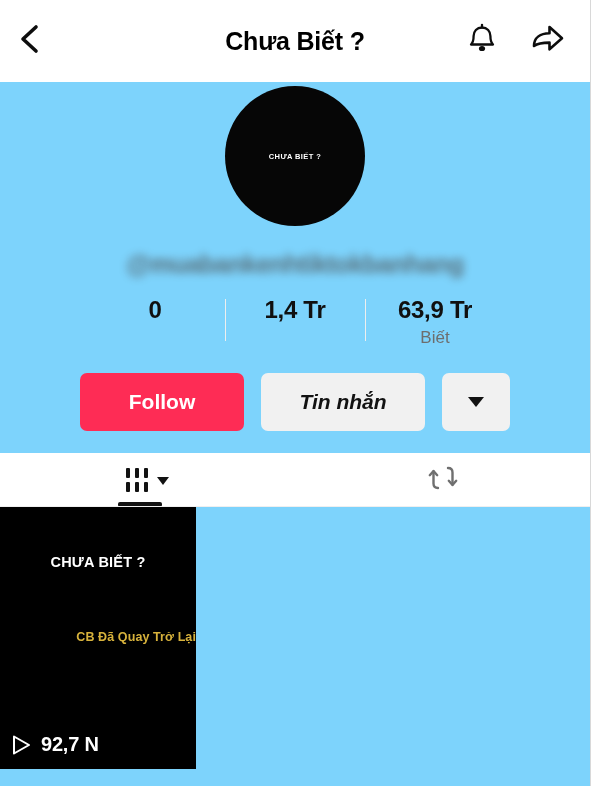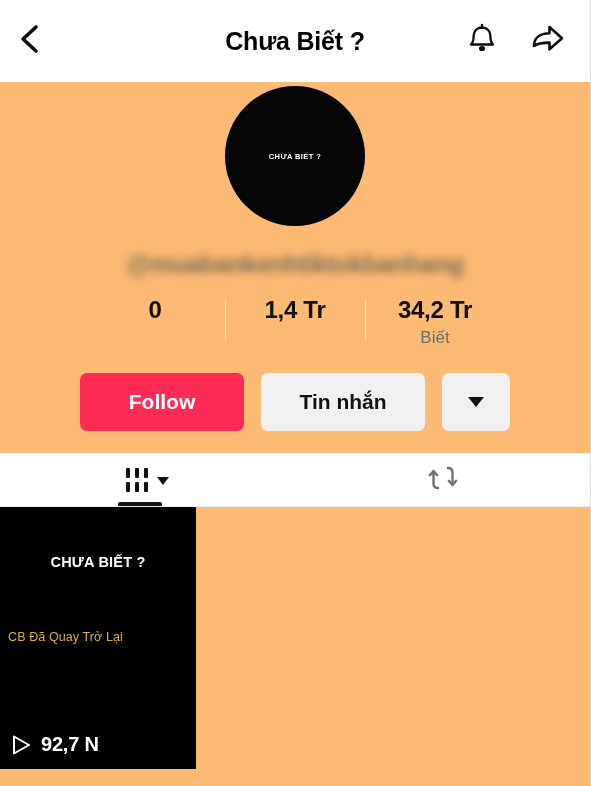--- a/index.html
+++ b/index.html
@@ -9,21 +9,21 @@
     height: 786px;
     background: #ffffff;
     font-family: "Liberation Sans", sans-serif;
     overflow: hidden;
   }
 
   .page {
     position: relative;
     width: 591px;
     height: 786px;
-    background: #fdba74;
+    background: #7dd3fc;
     border-right: 1px solid #d8d8d8;
   }
 
   
   .header {
     position: relative;
     height: 82px;
     display: flex;
     align-items: center;
     padding: 0 22px 0 16px;
@@ -173,20 +173,21 @@
   .btn-follow {
     width: 164px;
     background: #fe2c55;
     color: #ffffff;
   }
 
   .btn-message {
     width: 164px;
     background: #f1f1f1;
     color: #121212;
+    font-style: italic;
   }
 
   .btn-more {
     width: 68px;
     background: #f1f1f1;
     color: #121212;
   }
 
   .caret-down {
     width: 0; height: 0;
@@ -273,24 +274,24 @@
     color: #ffffff;
     font-size: 14.5px;
     font-weight: bold;
     letter-spacing: 0.2px;
   }
 
   .vid-sub {
     position: absolute;
     top: 123px;
     left: 8px; right: 0;
-    text-align: left;
+    text-align: right;
     color: #d7b23c;
     font-size: 12.5px;
-    font-weight: normal;
+    font-weight: bold;
     letter-spacing: 0.1px;
   }
 
   .vid-stats {
     position: absolute;
     left: 10px;
     bottom: 12px;
     display: flex;
     align-items: center;
     gap: 9px;
@@ -358,21 +359,21 @@
   </div>
 
   <div class="stats">
     <div class="stat">
       <div class="stat-value">0</div>
     </div>
     <div class="stat">
       <div class="stat-value">1,4 Tr</div>
     </div>
     <div class="stat">
-      <div class="stat-value">34,2 Tr</div>
+      <div class="stat-value">63,9 Tr</div>
       <div class="stat-label">Biết</div>
     </div>
   </div>
 
   <div class="actions">
     <button class="btn btn-follow">Follow</button>
     <button class="btn btn-message">Tin nhắn</button>
     <button class="btn btn-more">
       <span class="caret-down"></span>
     </button>

